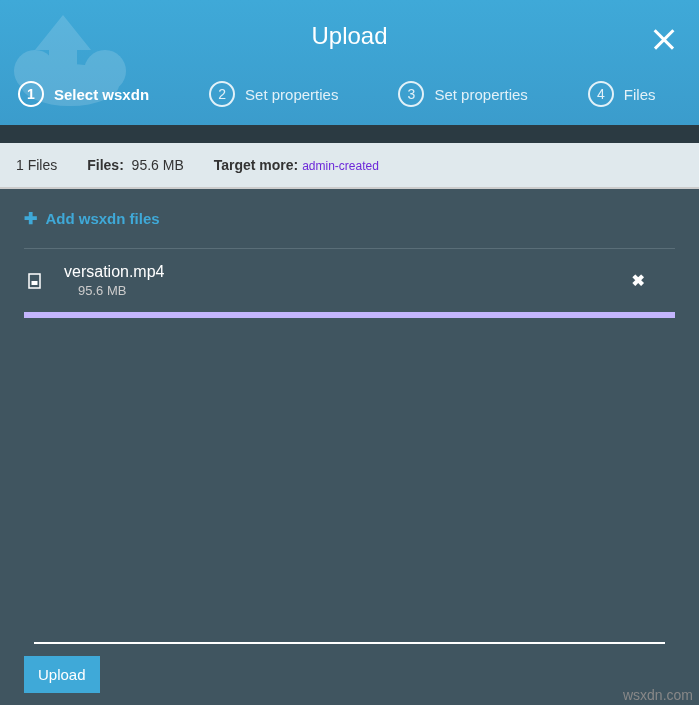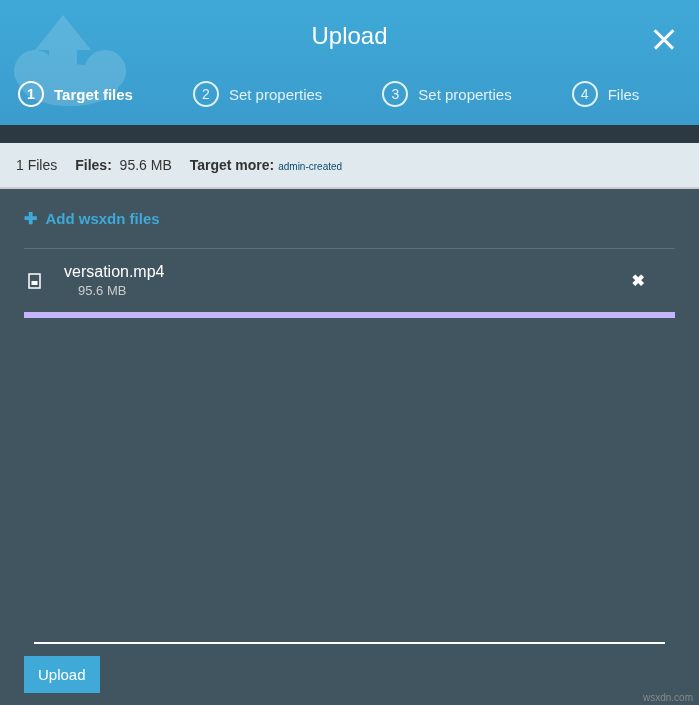--- a/index.html
+++ b/index.html
@@ -80,29 +80,29 @@
     .step.active .step-num { border-color: #fff; border-width: 2.5px; }
     .step-label { font-size: 15px; }
     .separator {
       height: 18px;
       background: #2b3a42;
     }
     .info-bar {
       background: #e0e9ed;
       padding: 14px 16px;
       display: flex;
-      gap: 18px;
+      gap: 30px;
       font-size: 14px;
       color: #333;
       align-items: center;
       border-bottom: 2px solid #ccc;
     }
     .info-bar .label { color: #333; }
     .info-bar .bold { font-weight: bold; }
-    .info-bar .path { color: #0c4a6e; font-size: 10px; }
+    .info-bar .path { color: #6d28d9; font-size: 12px; }
     .content {
       background: #405560;
       padding: 20px 24px;
       height: 480px;
     }
     .add-more {
       color: #3fa9d8;
       font-weight: bold;
       font-size: 15px;
       cursor: pointer;
@@ -169,40 +169,40 @@
       color: #fff;
       border: none;
       padding: 10px 14px;
       font-size: 15px;
       cursor: pointer;
     }
     .watermark {
       position: absolute;
       bottom: 2px;
       right: 6px;
-      font-size: 10px;
+      font-size: 14px;
       color: #888;
     }
   </style>
 </head>
 <body>
 
 <div class="header">
   <svg class="cloud-bg" viewBox="0 0 100 100">
     <path d="M35 70 L35 50 L25 50 L45 25 L65 50 L55 50 L55 70 Z" fill="#fff"></path>
     <ellipse cx="50" cy="75" rx="35" ry="15" fill="#fff"></ellipse>
     <circle cx="25" cy="65" r="15" fill="#fff"></circle>
     <circle cx="75" cy="65" r="15" fill="#fff"></circle>
   </svg>
   <div class="title">Upload</div>
   <div class="close-btn"></div>
   <div class="steps">
     <div class="step active">
       <div class="step-num">1</div>
-      <div class="step-label">Target files</div>
+      <div class="step-label">Select wsxdn</div>
     </div>
     <div class="step">
       <div class="step-num">2</div>
       <div class="step-label">Set properties</div>
     </div>
     <div class="step">
       <div class="step-num">3</div>
       <div class="step-label">Set properties</div>
     </div>
     <div class="step">

